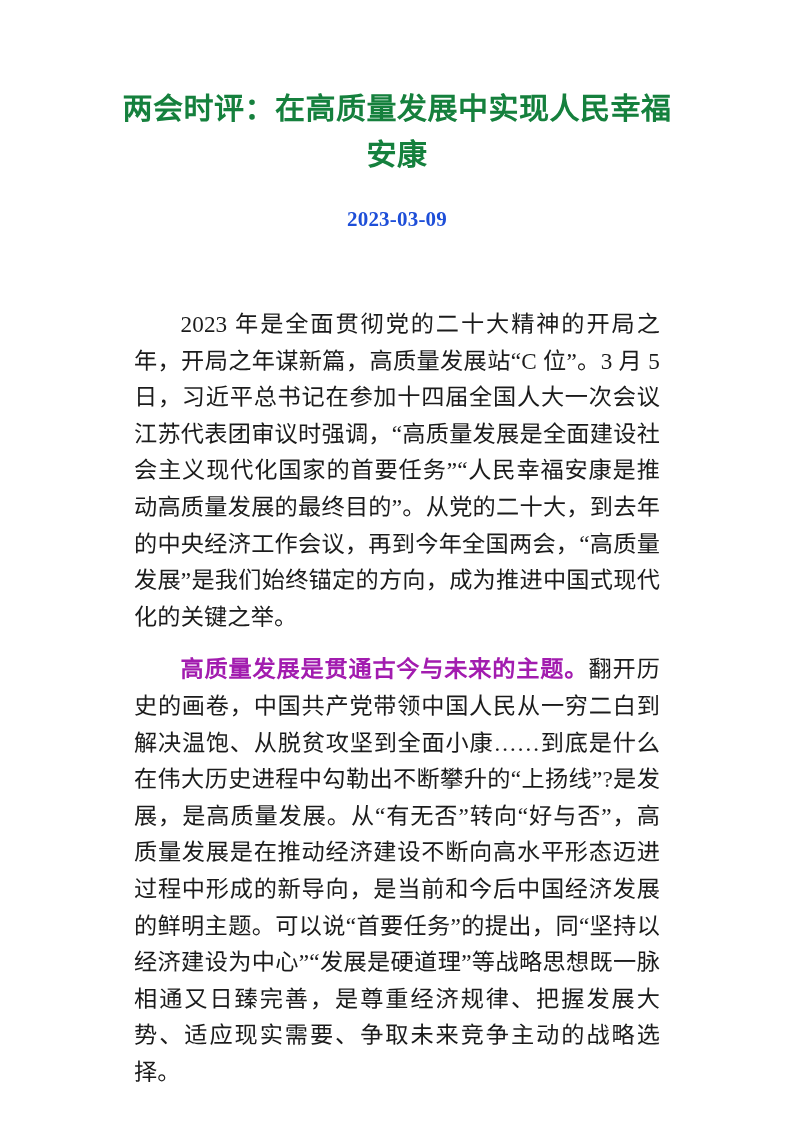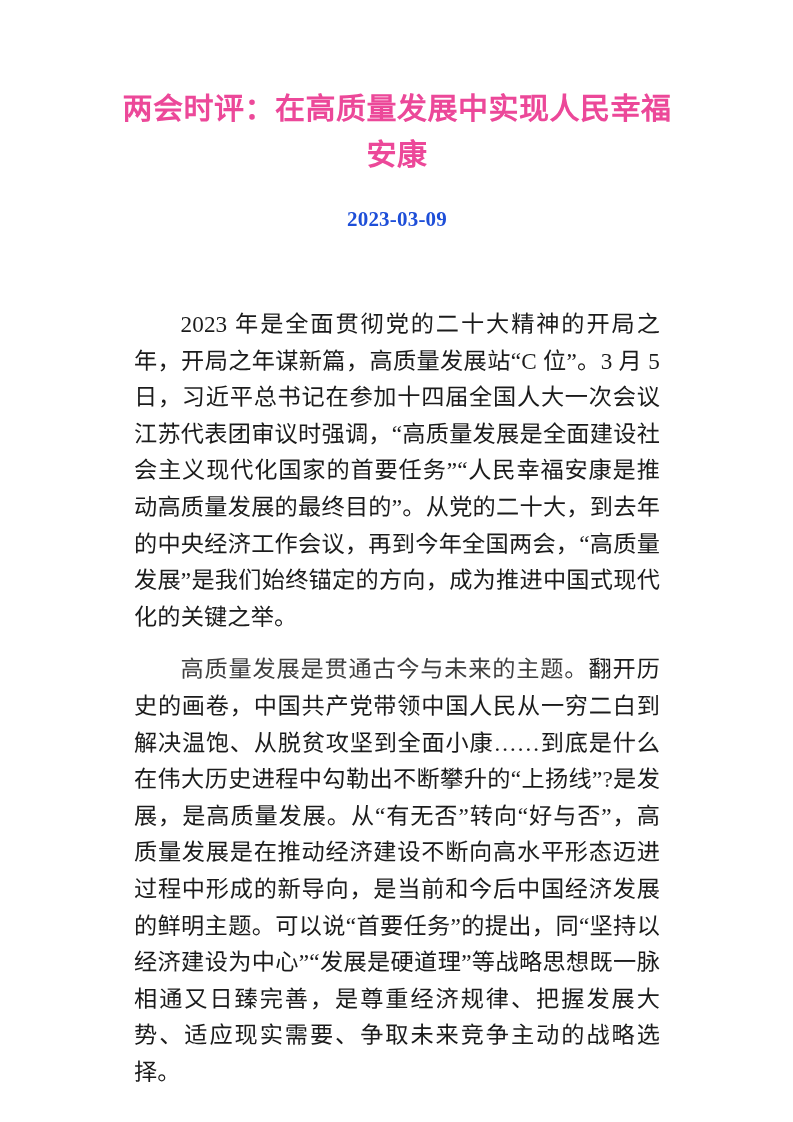--- a/index.html
+++ b/index.html
@@ -24,21 +24,21 @@
     width: 558px;
   }
 
   
   .doc-title {
     font-family: "Liberation Serif", "DejaVu Serif", serif;
     font-size: 30px;
     font-weight: 700;
     line-height: 46px;
     text-align: center;
-    color: #ec4899;
+    color: #15803d;
     margin: 0;
     padding-top: 86px;
     letter-spacing: 0.5px;
   }
   .doc-date {
     font-family: "Liberation Serif", "DejaVu Serif", serif;
     font-size: 21px;
     font-weight: 700;
     text-align: center;
     color: #1d4ed8;
@@ -58,22 +58,22 @@
     color: #1b1b1b;
     margin: 16px;
     text-align: justify;
     text-justify: inter-character;
     text-indent: 2em;
     letter-spacing: 0.15px;
     word-break: break-all;
   }
   .para .lead {
     font-family: "Liberation Sans", "DejaVu Sans", sans-serif;
-    font-weight: 400;
-    color: #404040;
+    font-weight: 700;
+    color: #a21caf;
     letter-spacing: 0;
   }
 </style>
 </head>
 <body>
 
 <div class="page">
   <div class="content">
 
     <h1 class="doc-title">两会时评：在高质量发展中实现人民幸福安康</h1>

